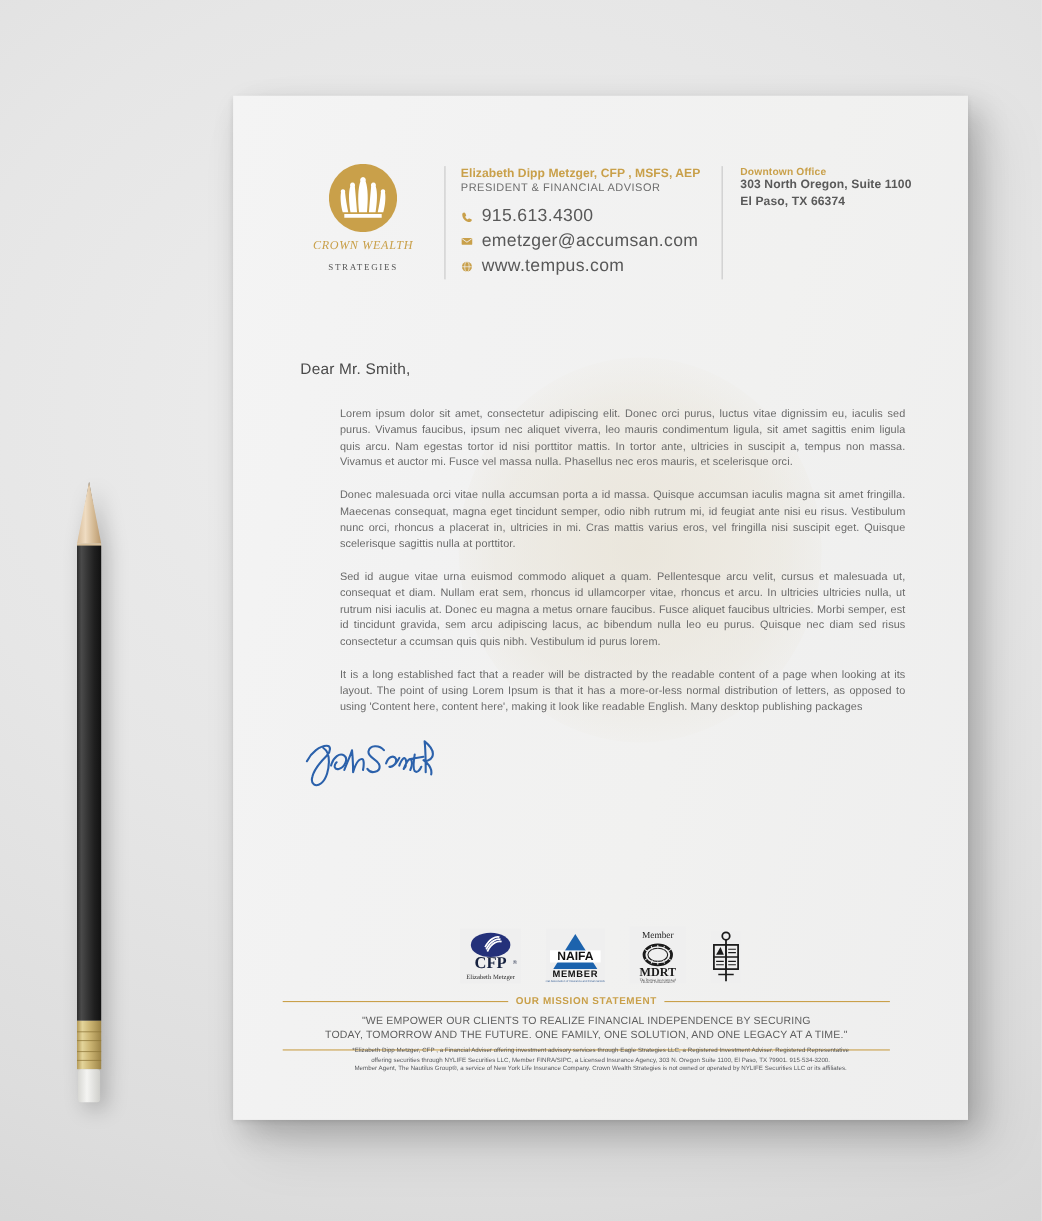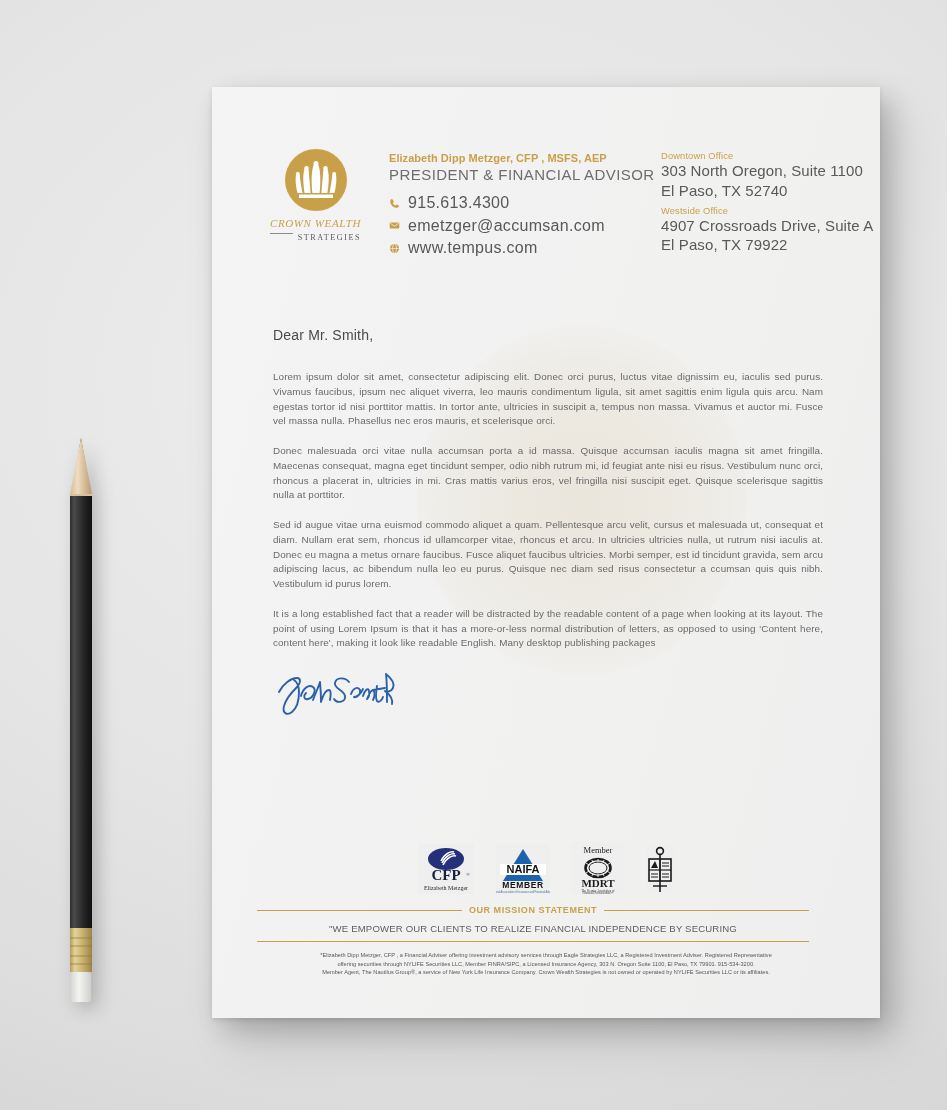--- a/index.html
+++ b/index.html
@@ -90,24 +90,25 @@
     font-family: "Liberation Serif", serif;
     font-size: 11px;
     letter-spacing: 0.6px;
     color: #c9a04a;
     white-space: nowrap;
     line-height: 1.05;
     font-style: italic;
   }
   .brand-sub-row {
     display: flex;
-    align-items: flex-start;
+    align-items: center;
     justify-content: flex-end;
     gap: 5px;
     margin-top: 3px;
+    flex-direction: column;
   }
   .brand-rule {
     flex: 1;
     height: 1px;
     background: #8c8c8c;
   }
   .brand-sub {
     font-family: "Liberation Serif", serif;
     font-size: 8.2px;
     letter-spacing: 1.5px;
@@ -125,21 +126,21 @@
 
   .person { width: 246px; padding-top: 3px; }
   .person-name {
     font-size: 11px;
     font-weight: bold;
     color: #c9a04a;
     letter-spacing: 0.05px;
     white-space: nowrap;
   }
   .person-title {
-    font-size: 15px;
+    font-size: 10px;
     color: #6d6d6d;
     letter-spacing: 0.45px;
     margin-top: 2px;
     white-space: nowrap;
   }
   .contact-list { margin-top: 11px; }
   .contact-row {
     display: flex;
     align-items: center;
     gap: 8px;
@@ -154,31 +155,32 @@
   .contact-txt {
     font-size: 16px;
     color: #585858;
     letter-spacing: 0.3px;
     white-space: nowrap;
   }
 
   .offices { padding-top: 2px; width: 170px; }
   .office-label {
     font-size: 9.3px;
-    font-weight: normal;
+    font-weight: bold;
     color: #c9a04a;
     letter-spacing: 0.15px;
     white-space: nowrap;
   }
   .office-line {
-    font-size: 15px;
+    font-size: 11px;
     color: #595959;
     letter-spacing: 0.1px;
     line-height: 1.32;
     white-space: nowrap;
+    font-weight: bold;
   }
   .office-block.second { margin-top: 5px; }
 
   
   #letter-body {
     position: absolute;
     left: 61px;
     top: 240px;
     width: 550px;
   }
@@ -188,20 +190,21 @@
     letter-spacing: 0.2px;
     margin-bottom: 27px;
   }
   .para {
     font-size: 9.9px;
     line-height: 1.49;
     color: #6a6a6a;
     text-align: justify;
     margin-bottom: 15px;
     letter-spacing: 0.08px;
+    margin-left: 36px;
   }
   #closing {
     font-size: 9.9px;
     color: #6a6a6a;
     margin-top: 26px;
     letter-spacing: 0.08px;
   }
   #signature {
     margin-top: 10px;
     width: 130px;
@@ -385,26 +388,21 @@
 
           </div>
         </div>
 
         <div class="vdiv second"></div>
 
         <div class="offices">
           <div class="office-block">
             <div class="office-label">Downtown Office</div>
             <div class="office-line">303 North Oregon, Suite 1100</div>
-            <div class="office-line">El Paso, TX 52740</div>
-          </div>
-          <div class="office-block second">
-            <div class="office-label">Westside Office</div>
-            <div class="office-line">4907 Crossroads Drive, Suite A</div>
-            <div class="office-line">El Paso, TX 79922</div>
+            <div class="office-line">El Paso, TX 66374</div>
           </div>
         </div>
 
       </div>
 
       <div id="letter-body">
         <div id="salutation">Dear Mr. Smith,</div>
         <p class="para">Lorem ipsum dolor sit amet, consectetur adipiscing elit. Donec orci purus, luctus vitae dignissim eu, iaculis sed purus. Vivamus faucibus, ipsum nec aliquet viverra, leo mauris condimentum ligula, sit amet sagittis enim ligula quis arcu. Nam egestas tortor id nisi porttitor mattis. In tortor ante, ultricies in suscipit a, tempus non massa. Vivamus et auctor mi. Fusce vel massa nulla. Phasellus nec eros mauris, et scelerisque orci.</p>
         <p class="para">Donec malesuada orci vitae nulla accumsan porta a id massa. Quisque accumsan iaculis magna sit amet fringilla. Maecenas consequat, magna eget tincidunt semper, odio nibh rutrum mi, id feugiat ante nisi eu risus. Vestibulum nunc orci, rhoncus a placerat in, ultricies in mi. Cras mattis varius eros, vel fringilla nisi suscipit eget. Quisque scelerisque sagittis nulla at porttitor.</p>
         <p class="para">Sed id augue vitae urna euismod commodo aliquet a quam. Pellentesque arcu velit, cursus et malesuada ut, consequat et diam. Nullam erat sem, rhoncus id ullamcorper vitae, rhoncus et arcu. In ultricies ultricies nulla, ut rutrum nisi iaculis at. Donec eu magna a metus ornare faucibus. Fusce aliquet faucibus ultricies. Morbi semper, est id tincidunt gravida, sem arcu adipiscing lacus, ac bibendum nulla leo eu purus. Quisque nec diam sed risus consectetur a ccumsan quis quis nibh. Vestibulum id purus lorem.</p>
@@ -494,20 +492,21 @@
       </div>
 
       <div id="mission">
         <div class="mission-head">
           <span class="mission-rule"></span>
           <span class="mission-title">OUR MISSION STATEMENT</span>
           <span class="mission-rule"></span>
         </div>
         <div class="mission-body">
           <div>"WE EMPOWER OUR CLIENTS TO REALIZE FINANCIAL INDEPENDENCE BY SECURING</div>
+          <div>TODAY, TOMORROW AND THE FUTURE. ONE FAMILY, ONE SOLUTION, AND ONE LEGACY AT A TIME."</div>
         </div>
         <div class="mission-bottom-rule"></div>
       </div>
 
       <div id="disclaimer">
         <div class="disc-line">*Elizabeth Dipp Metzger, CFP , a Financial Adviser offering investment advisory services through Eagle Strategies LLC, a Registered Investment Adviser. Registered Representative</div>
         <div class="disc-line">offering securities through NYLIFE Securities LLC, Member FINRA/SIPC, a Licensed Insurance Agency, 303 N. Oregon Suite 1100, El Paso, TX 79901. 915-534-3200.</div>
         <div class="disc-line">Member Agent, The Nautilus Group®, a service of New York Life Insurance Company. Crown Wealth Strategies is not owned or operated by NYLIFE Securities LLC or its affiliates.</div>
       </div>
 

